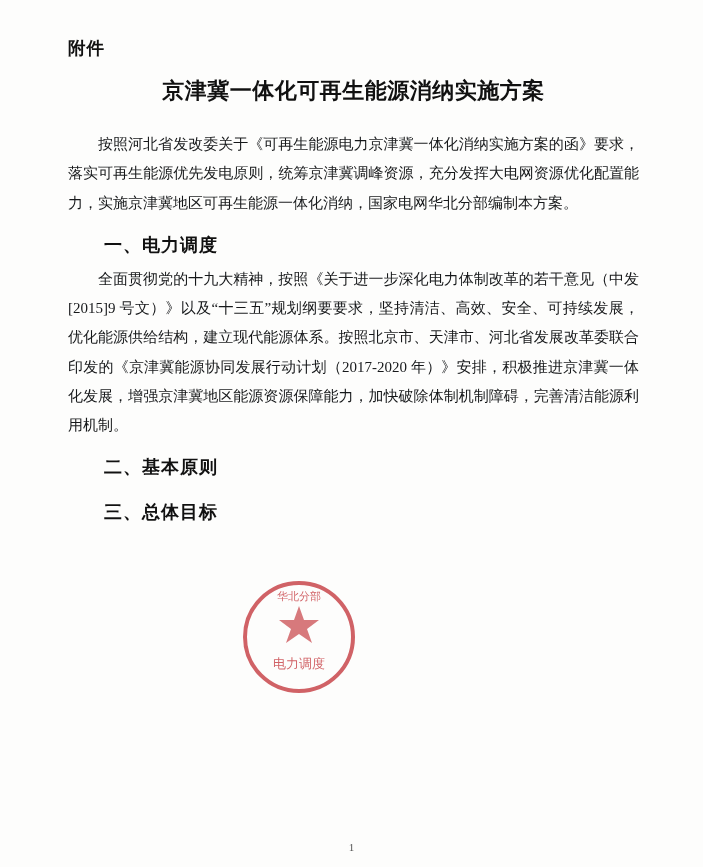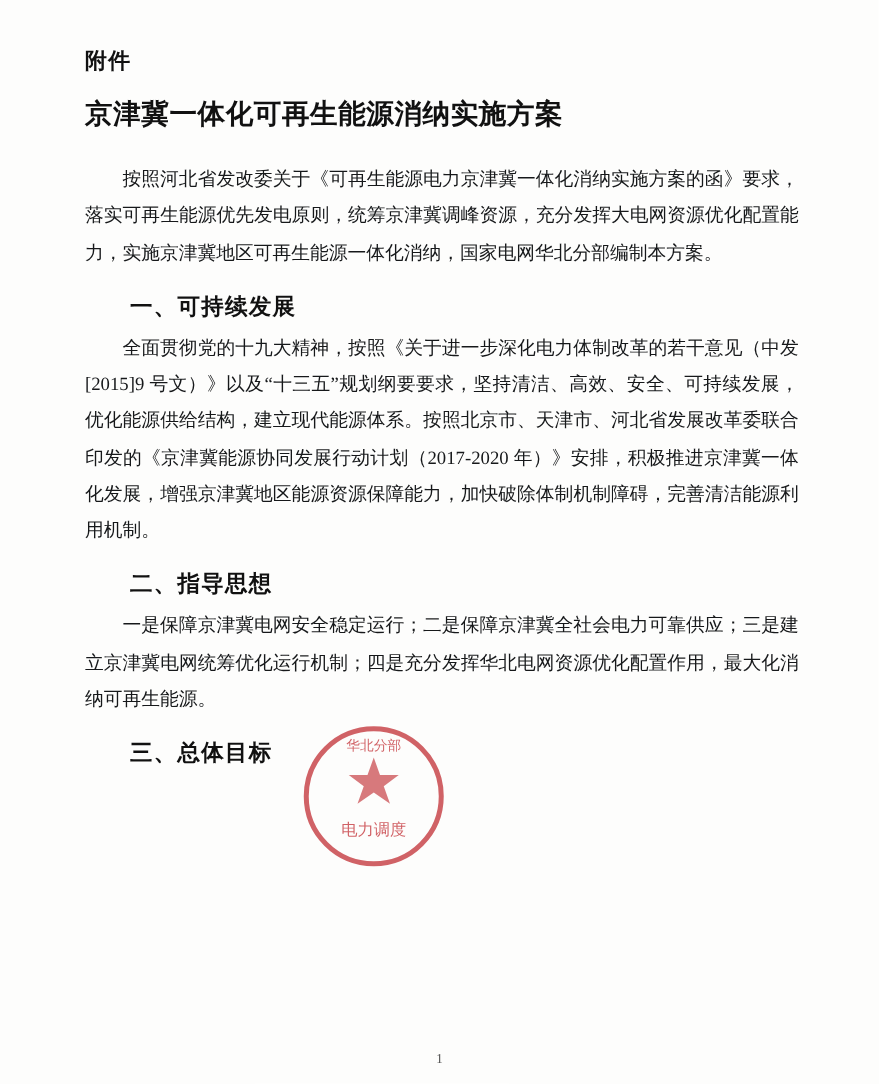--- a/index.html
+++ b/index.html
@@ -24,21 +24,21 @@
     background: #fdfdfc;
   }
   .attachment-label {
     font-size: 17.5px;
     font-weight: bold;
     letter-spacing: 1px;
     margin: 0 0 16px 0;
     color: #111;
   }
   .doc-title {
-    text-align: left;
+    text-align: center;
     font-size: 22px;
     font-weight: bold;
     letter-spacing: 0.5px;
     margin: 6px 0 24px 0;
     color: #111;
   }
   .para {
     font-size: 15px;
     line-height: 1.95;
     text-align: justify;
@@ -92,26 +92,25 @@
     </svg>
   </div>
 
   <div class="content-wrap">
     <div class="attachment-label">附件</div>
 
     <h1 class="doc-title">京津冀一体化可再生能源消纳实施方案</h1>
 
     <p class="para">按照河北省发改委关于《可再生能源电力京津冀一体化消纳实施方案的函》要求，落实可再生能源优先发电原则，统筹京津冀调峰资源，充分发挥大电网资源优化配置能力，实施京津冀地区可再生能源一体化消纳，国家电网华北分部编制本方案。</p>
 
-    <h2 class="section-heading">一、可持续发展</h2>
+    <h2 class="section-heading">一、电力调度</h2>
 
     <p class="para">全面贯彻党的十九大精神，按照《关于进一步深化电力体制改革的若干意见（中发[2015]9 号文）》以及“十三五”规划纲要要求，坚持清洁、高效、安全、可持续发展，优化能源供给结构，建立现代能源体系。按照北京市、天津市、河北省发展改革委联合印发的《京津冀能源协同发展行动计划（2017-2020 年）》安排，积极推进京津冀一体化发展，增强京津冀地区能源资源保障能力，加快破除体制机制障碍，完善清洁能源利用机制。</p>
 
-    <h2 class="section-heading">二、指导思想</h2>
+    <h2 class="section-heading">二、基本原则</h2>
 
-    <p class="para">一是保障京津冀电网安全稳定运行；二是保障京津冀全社会电力可靠供应；三是建立京津冀电网统筹优化运行机制；四是充分发挥华北电网资源优化配置作用，最大化消纳可再生能源。</p>
 
     <h2 class="section-heading">三、总体目标</h2>
 
   </div>
 
   <div class="page-number">1</div>
 </div>
 
 </body></html>

